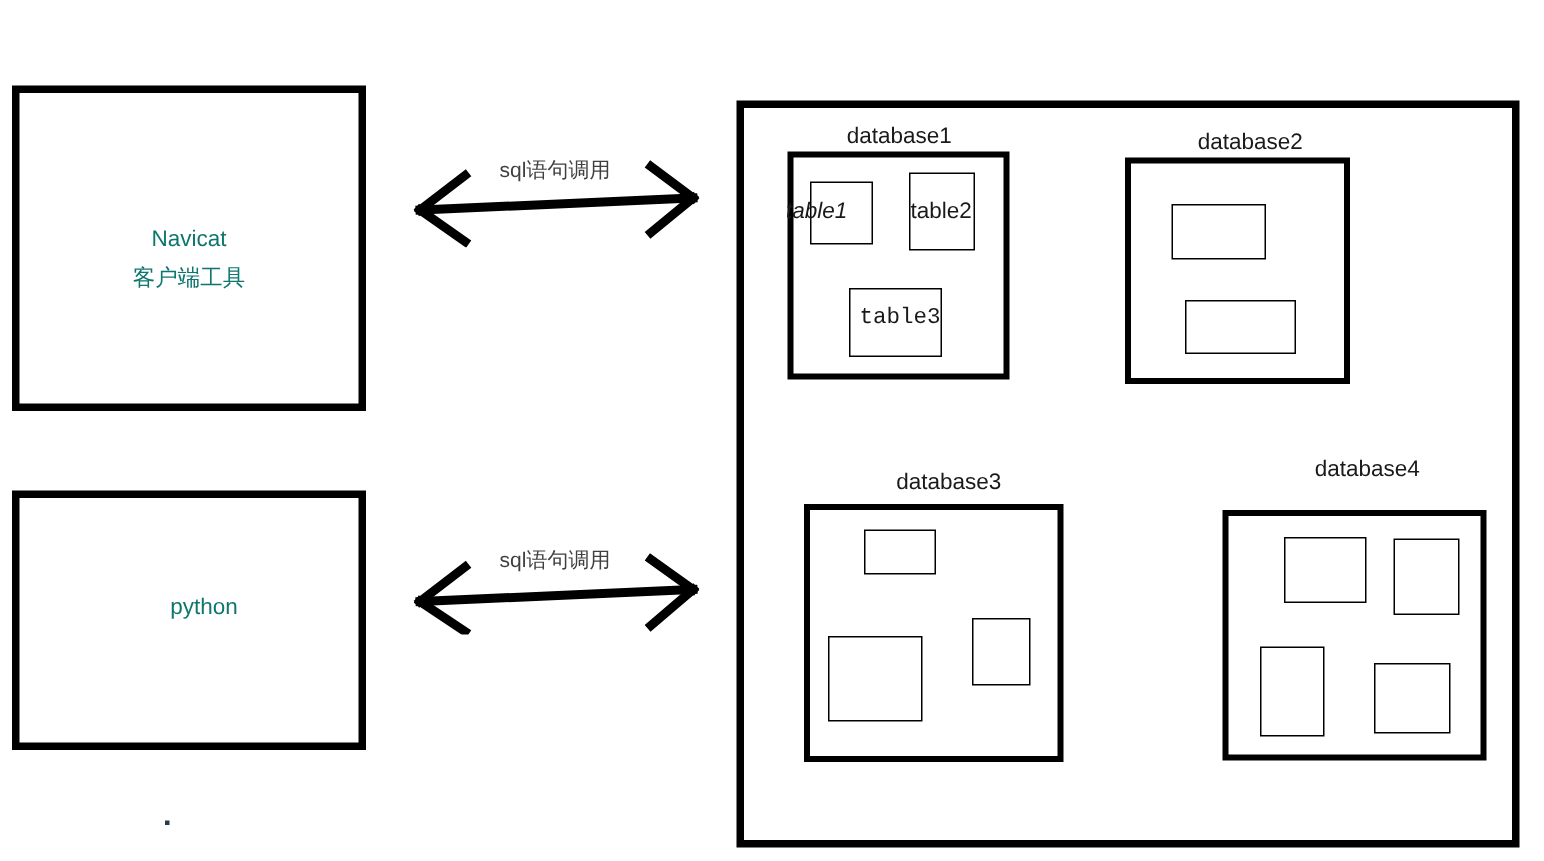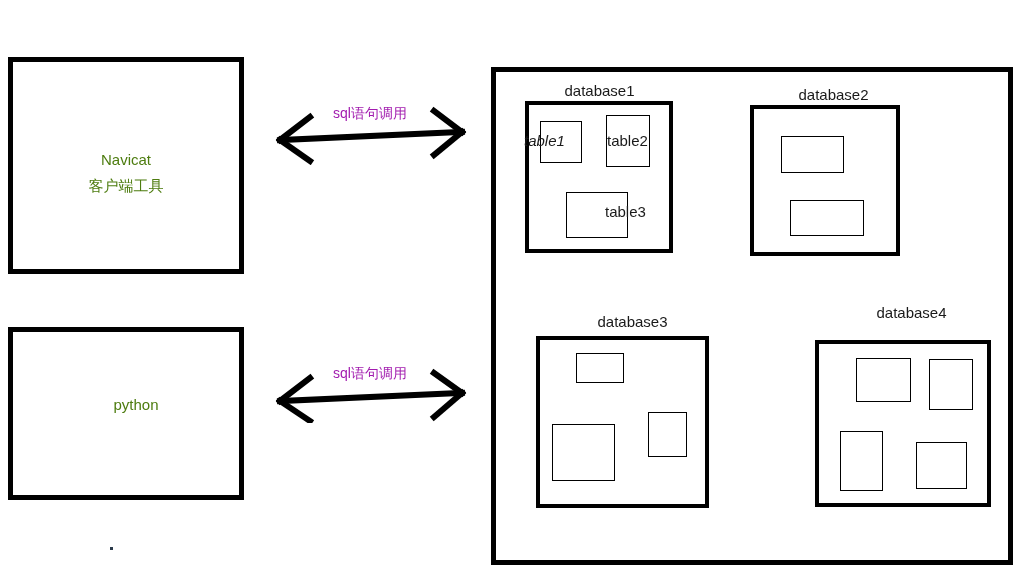--- a/index.html
+++ b/index.html
@@ -39,41 +39,41 @@
   
   .client-box {
     display: flex;
     flex-direction: column;
     align-items: center;
     justify-content: center;
   }
   .client-line {
     font-size: 15px;
     line-height: 26px;
-    color: #4d7c0f;
+    color: #0f766e;
     white-space: nowrap;
   }
   .client-stack {
     position: absolute;
     left: 0;
     right: 0;
     text-align: center;
   }
 
   
   .arrow-group {
     position: absolute;
   }
   .arrow-label {
     position: absolute;
     width: 100%;
     text-align: center;
     font-size: 14px;
     white-space: nowrap;
-    color: #a21caf;
+    color: #404040;
   }
   .arrow-svg {
     position: absolute;
     left: 0;
     top: 0;
   }
 
   
   .region-title {
     position: absolute;
@@ -158,21 +158,21 @@
   <div class="box box-heavy" id="server-box" style="left: 491px; top: 67px; width: 522px; height: 498px;"></div>
 
   <div id="db-layer">
       <div class="db-label" style="left: 552px; top: 82px; width: 95px;">database1</div>
       <div class="box box-medium" style="left: 525px; top: 101px; width: 148px; height: 152px;"></div>
       <div class="box box-thin" style="left: 540px; top: 121px; width: 42px; height: 42px;"></div>
       <div class="table-label" style="left: 524px; top: 132px; font-style: italic;">table1</div>
       <div class="box box-thin" style="left: 606px; top: 115px; width: 44px; height: 52px;"></div>
       <div class="table-label" style="left: 607px; top: 132px;">table2</div>
       <div class="box box-thin" style="left: 566px; top: 192px; width: 62px; height: 46px;"></div>
-      <div class="table-label" style="left: 605px; top: 203px;">table3</div>
+      <div class="table-label" style="left: 573px; top: 203px; font-family: Liberation Mono, monospace;">table3</div>
       <div class="db-label" style="left: 786px; top: 86px; width: 95px;">database2</div>
       <div class="box box-medium" style="left: 750px; top: 105px; width: 150px; height: 151px;"></div>
       <div class="box box-thin" style="left: 781px; top: 136px; width: 63px; height: 37px;"></div>
       <div class="box box-thin" style="left: 790px; top: 200px; width: 74px; height: 36px;"></div>
       <div class="db-label" style="left: 585px; top: 313px; width: 95px;">database3</div>
       <div class="box box-medium" style="left: 536px; top: 336px; width: 173px; height: 172px;"></div>
       <div class="box box-thin" style="left: 576px; top: 353px; width: 48px; height: 30px;"></div>
       <div class="box box-thin" style="left: 552px; top: 424px; width: 63px; height: 57px;"></div>
       <div class="box box-thin" style="left: 648px; top: 412px; width: 39px; height: 45px;"></div>
       <div class="db-label" style="left: 864px; top: 304px; width: 95px;">database4</div>

